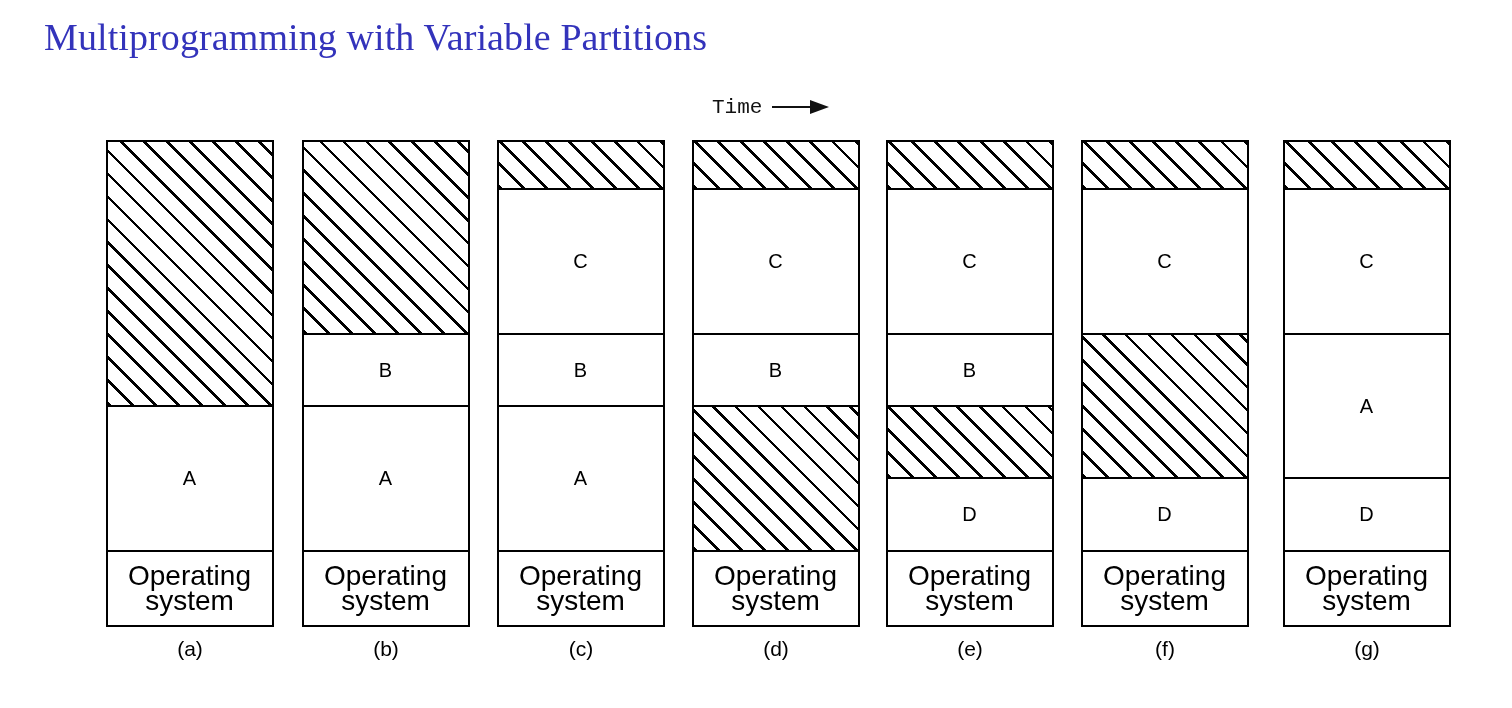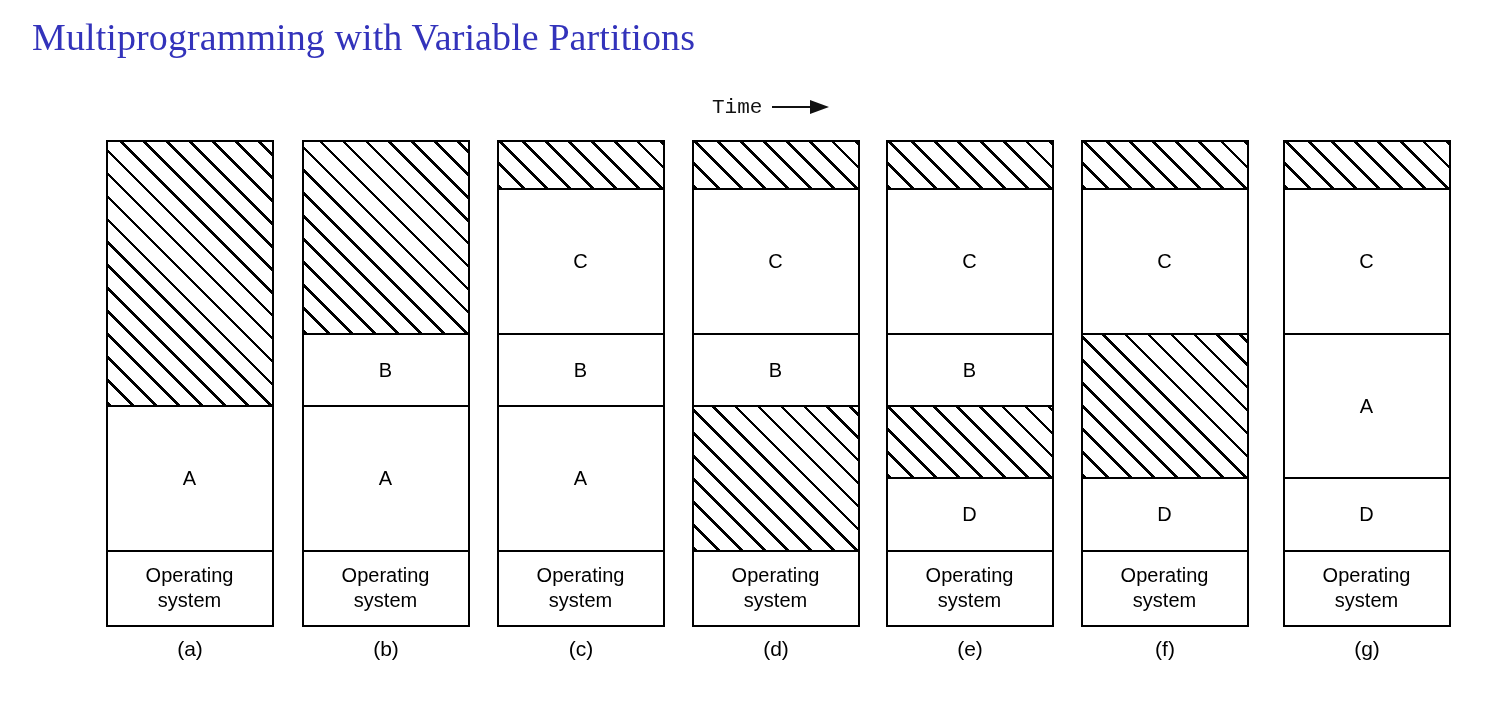--- a/index.html
+++ b/index.html
@@ -12,21 +12,21 @@
     height: 708px;
     position: relative;
     overflow: hidden;
     font-family: "Liberation Sans", sans-serif;
     -webkit-font-smoothing: antialiased;
   }
 
   
   #slide-title {
     position: absolute;
-    left: 32px;
+    left: 44px;
     top: 14px;
     font-family: "Liberation Serif", serif;
     font-size: 38px;
     line-height: 46px;
     color: #3333bb;
     white-space: nowrap;
     letter-spacing: 0.1px;
   }
 
   
@@ -114,21 +114,21 @@
 
   .mem-block .block-label {
     font-size: 20px;
     color: #000000;
     text-align: center;
     line-height: 24px;
     white-space: pre-line;
   }
 
   .mem-block.os-block .block-label {
-    font-size: 20px;
+    font-size: 28px;
     line-height: 25px;
   }
 
   
   .mem-block.hatched {
     background-color: #fdfdfd;
     background-image: repeating-linear-gradient(
       45deg,
       #000000 0px,
       #000000 2.6px,

